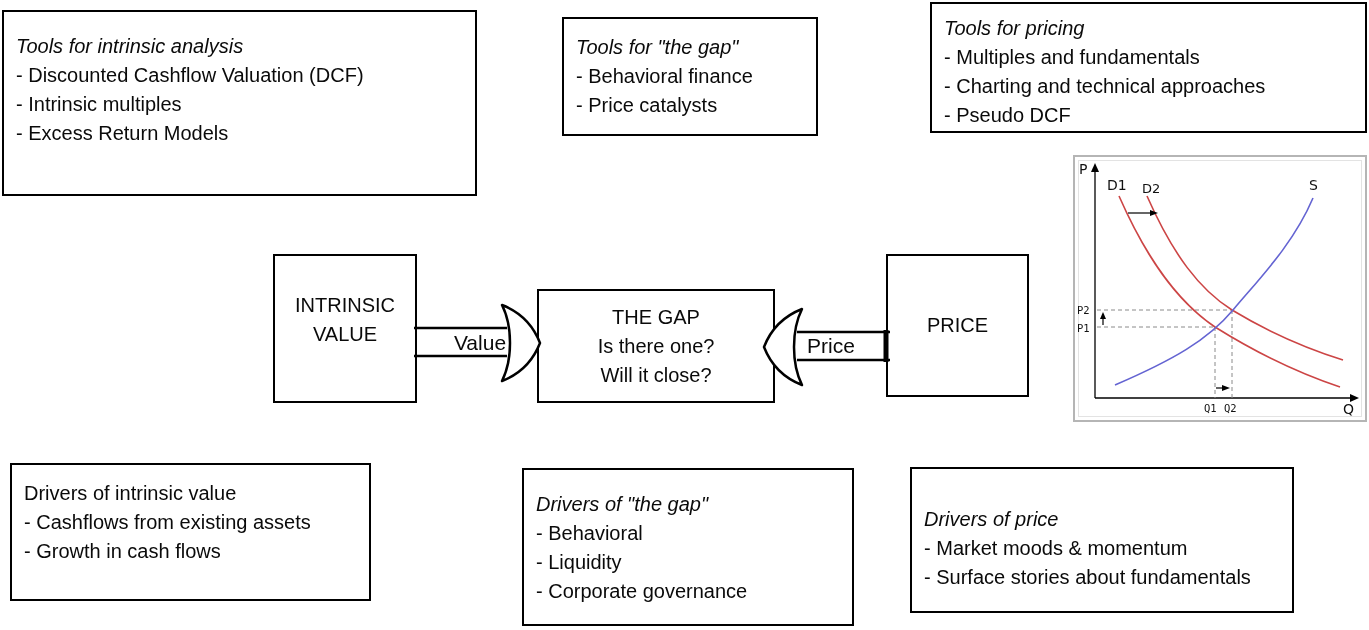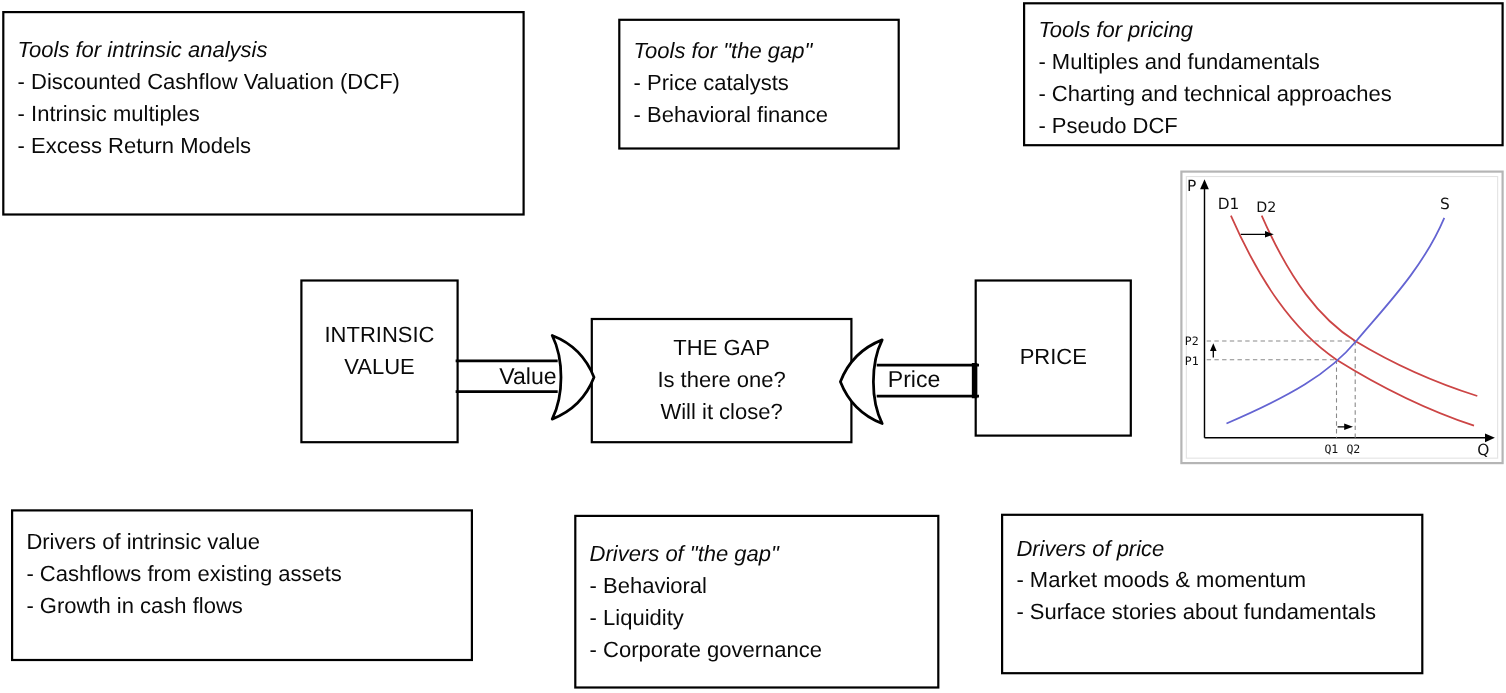--- a/index.html
+++ b/index.html
@@ -65,45 +65,45 @@
 
   <div class="info-box" style="left:2px; top:10px; width:475px; height:186px; padding-top:20px;">
     <div class="box-title">Tools for intrinsic analysis</div>
     <div class="box-item">- Discounted Cashflow Valuation (DCF)</div>
     <div class="box-item">- Intrinsic multiples</div>
     <div class="box-item">- Excess Return Models</div>
   </div>
 
   <div class="info-box" style="left:562px; top:17px; width:256px; height:119px; padding-top:14px;">
     <div class="box-title">Tools for "the gap"</div>
+    <div class="box-item">- Behavioral finance</div>
     <div class="box-item">- Price catalysts</div>
-    <div class="box-item">- Behavioral finance</div>
   </div>
 
   <div class="info-box" style="left:930px; top:2px; width:437px; height:131px; padding-top:10px;">
     <div class="box-title">Tools for pricing</div>
     <div class="box-item">- Multiples and fundamentals</div>
     <div class="box-item">- Charting and technical approaches</div>
     <div class="box-item">- Pseudo DCF</div>
   </div>
 
-  <div class="info-box" style="left:10px; top:463px; width:420px; height:138px; padding-top:14px;">
+  <div class="info-box" style="left:10px; top:463px; width:361px; height:138px; padding-top:14px;">
     <div class="box-title upright">Drivers of intrinsic value</div>
     <div class="box-item">- Cashflows from existing assets</div>
     <div class="box-item">- Growth in cash flows</div>
   </div>
 
   <div class="info-box" style="left:522px; top:468px; width:332px; height:158px; padding-top:20px;">
     <div class="box-title">Drivers of "the gap"</div>
     <div class="box-item">- Behavioral</div>
     <div class="box-item">- Liquidity</div>
     <div class="box-item">- Corporate governance</div>
   </div>
 
-  <div class="info-box" style="left:910px; top:467px; width:384px; height:146px; padding-top:16px;">
+  <div class="info-box" style="left:910px; top:467px; width:384px; height:146px; padding-top:36px;">
     <div class="box-title">Drivers of price</div>
     <div class="box-item">- Market moods &amp; momentum</div>
     <div class="box-item">- Surface stories about fundamentals</div>
   </div>
 
   <div class="node" style="left:273px; top:254px; width:144px; height:149px; padding-bottom:18px;">
     <div>INTRINSIC</div>
     <div>VALUE</div>
   </div>
 

